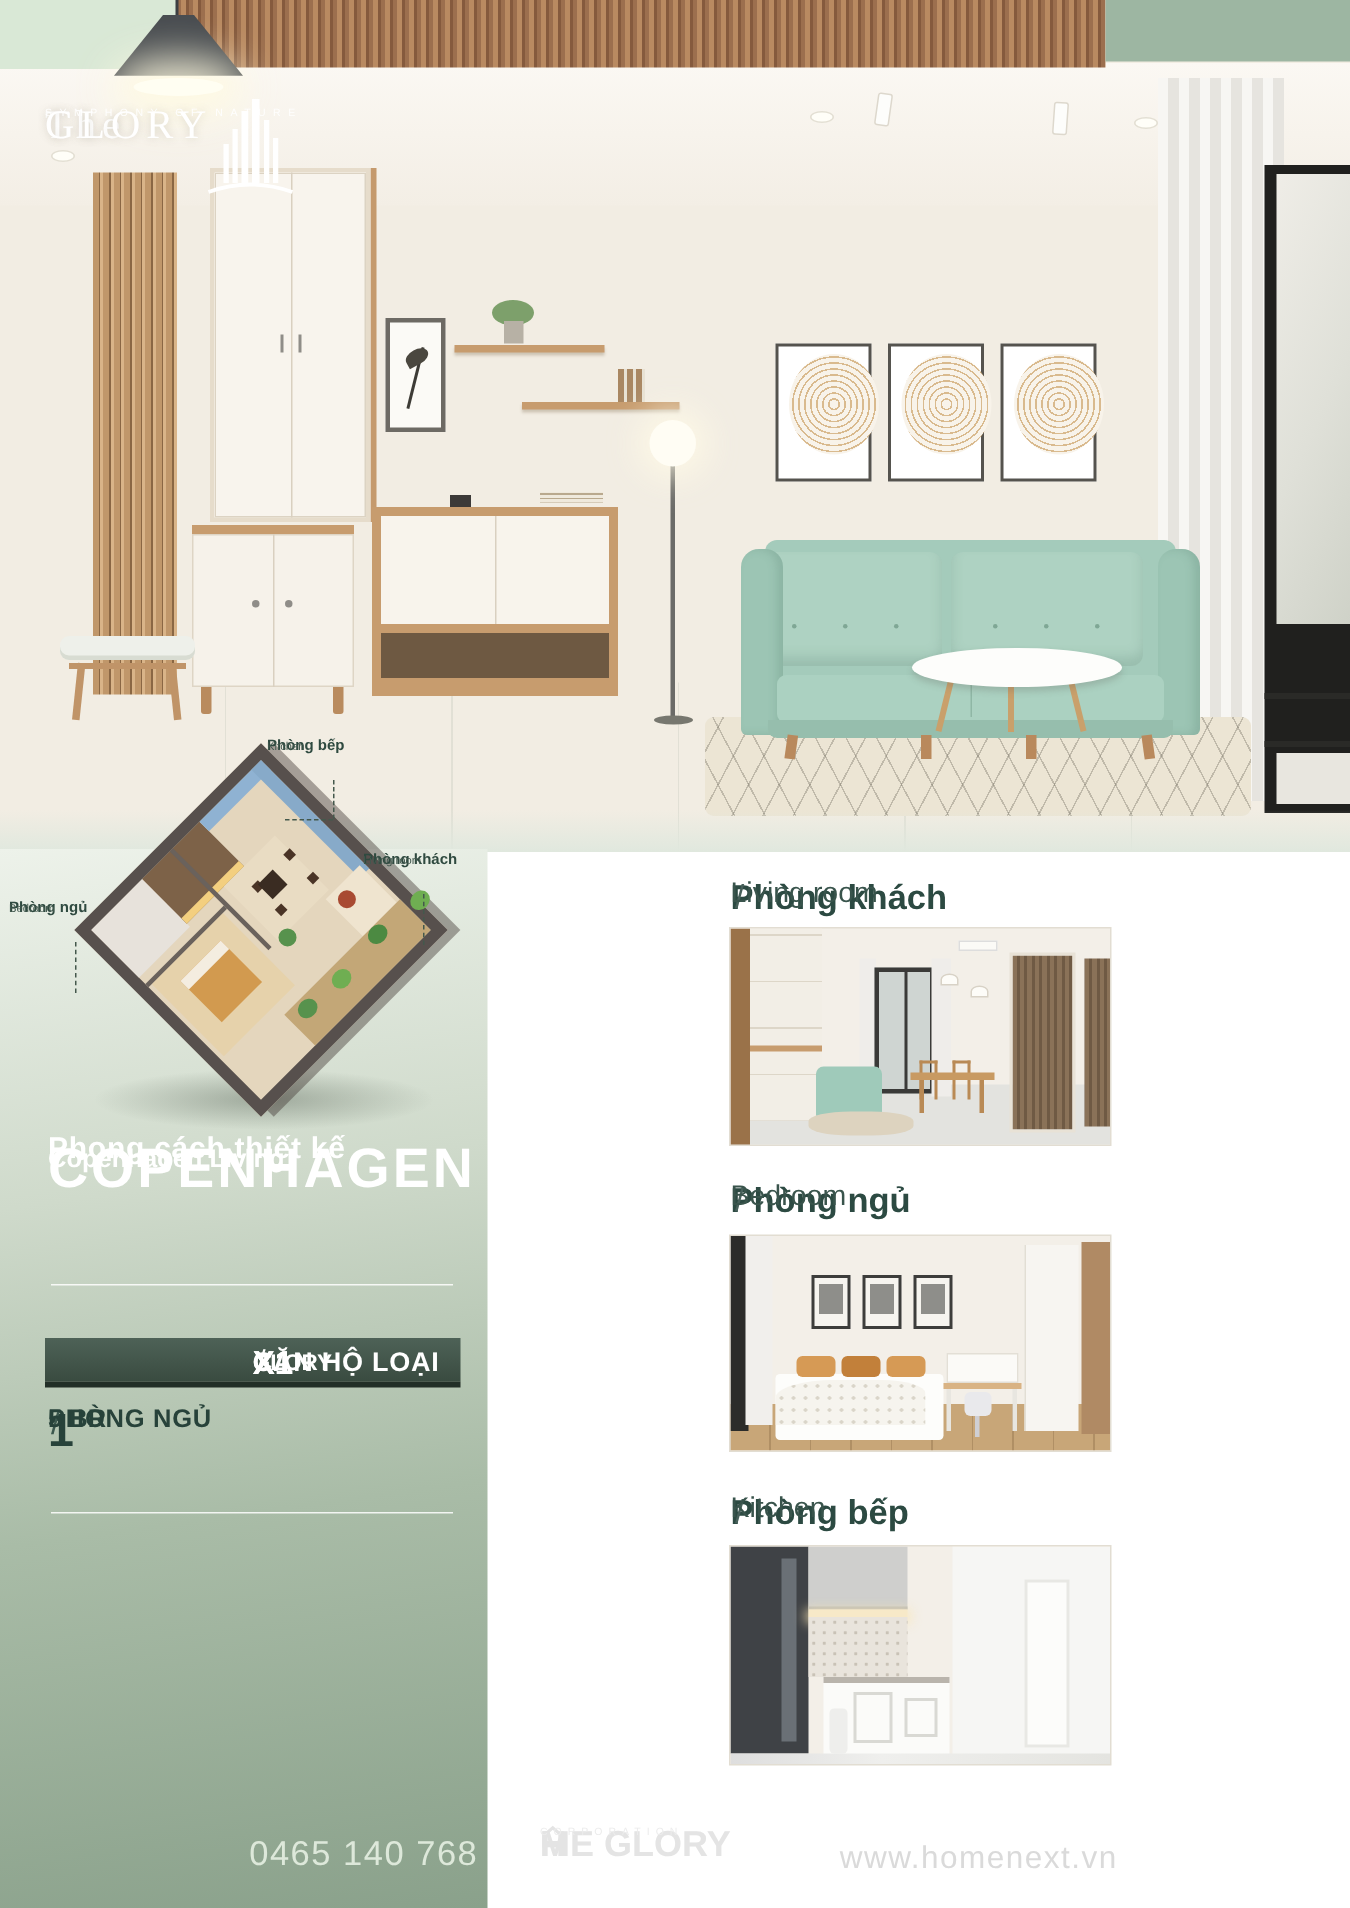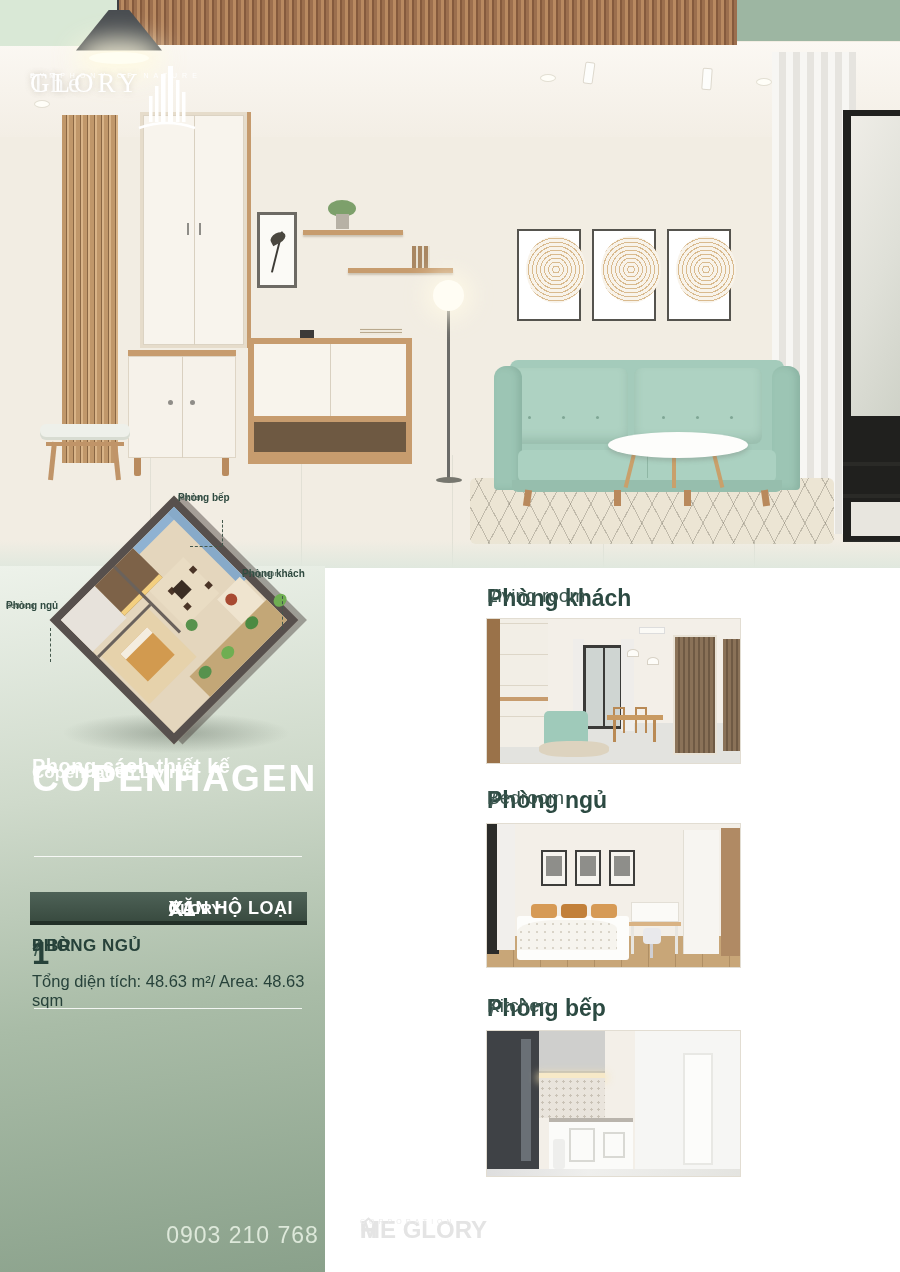--- a/index.html
+++ b/index.html
@@ -456,21 +456,20 @@
     <span class="t3">GLORY</span>
     <span class="t2">X1</span>
   </div>
 
   <div class="countline">
     <span class="num">1</span>
     <span class="vn">PHÒNG NGỦ</span>
     <span class="sep">/</span>
     <span class="en">5 BR</span>
   </div>
-  <div class="areatext">Tổng diện tích: 48.63 m²/ Area: 48.63 sqm</div>
   <div class="divider d2"></div>
 
   <div class="sec-h h1">
     <span class="vn">Phòng khách</span>
     <span class="sep">/</span>
     <span class="en">Living room</span>
   </div>
   <div class="photo p1">
     <div class="fl"></div>
       <div class="woodstrip"></div>
@@ -544,25 +543,26 @@
       <div class="led"></div>
       <div class="splash"></div>
     <div class="island">
         <i></i>
         <em></em>
       </div>
       <div class="stool"></div>
     <div class="flm"></div>
   </div>
 
-  <div class="phone">0903 210 768</div>
+  <div class="phone">0465 140 768</div>
   <div class="hnlogo">
     <span class="row">
       <span>H</span>
         <svg width="17" height="17" viewBox="0 0 20 20">
           <path d="M3 9 L10 3 L17 9 L17 17 L3 17 Z" fill="none" stroke="#e4e4e4" stroke-width="2.4"></path>
         </svg>
         <span>ME GLORY</span>
     </span>
     <span class="sub">CORPORATION</span>
   </div>
+  <div class="website">www.homenext.vn</div>
 
 </div>
 
 </body></html>

